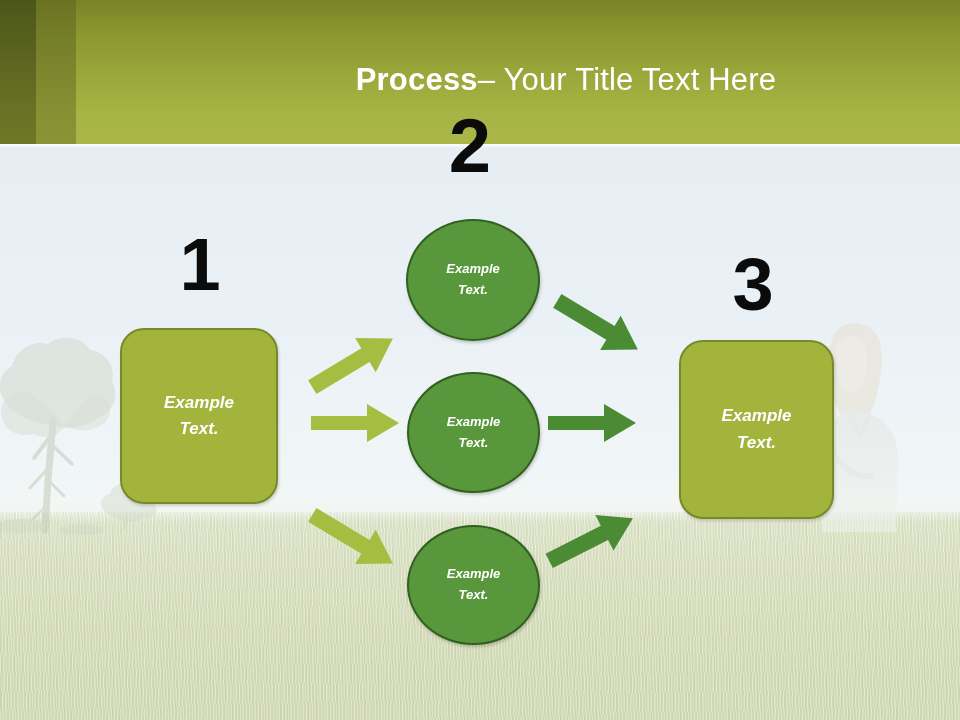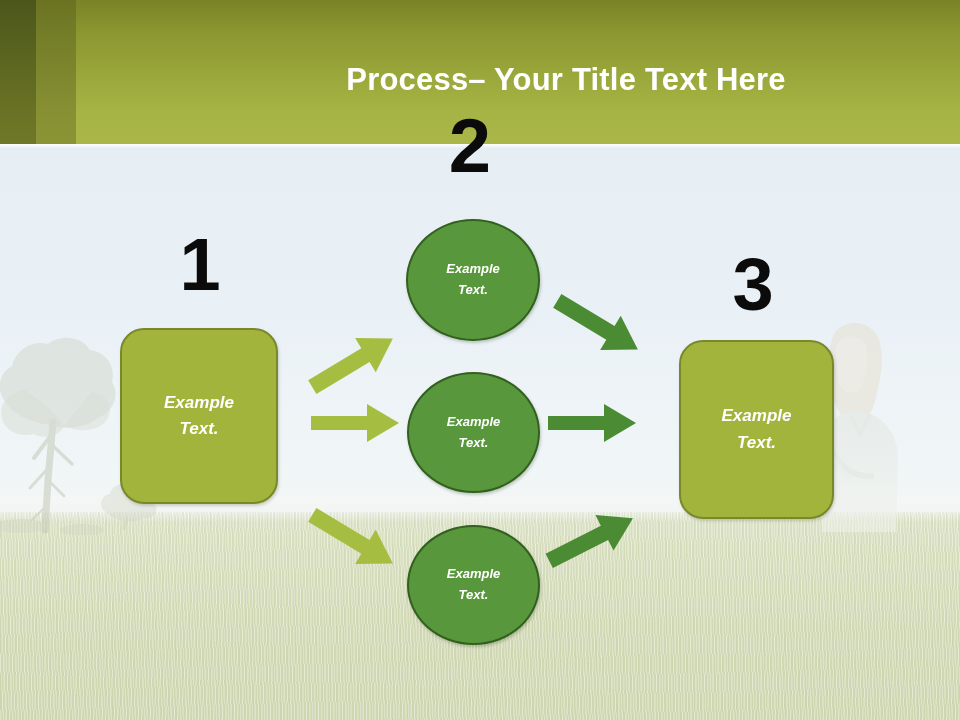--- a/index.html
+++ b/index.html
@@ -140,21 +140,21 @@
     justify-content: center;
     padding-top: 62px;
     box-sizing: border-box;
     color: #ffffff;
     font-size: 31px;
     letter-spacing: 0.2px;
     white-space: nowrap;
     margin-left: 48px;
   }
   .title-strong { font-weight: bold; }
-  .title-rest   { font-weight: bold; }
+  .title-rest   { font-weight: normal; }
 
   
   .step-num {
     position: absolute;
     color: #0b0b0b;
     font-weight: bold;
     font-size: 74px;
     line-height: 1;
     text-align: center;
   }

